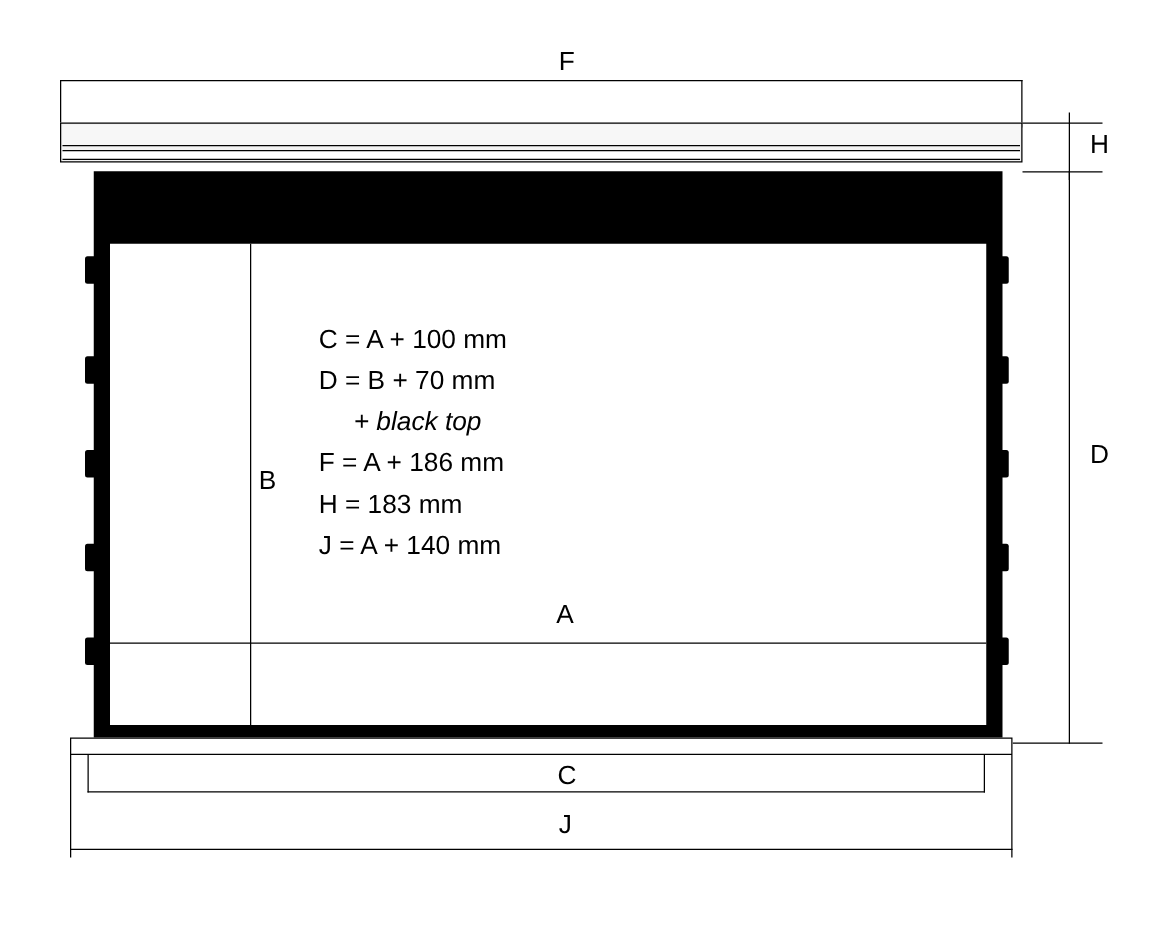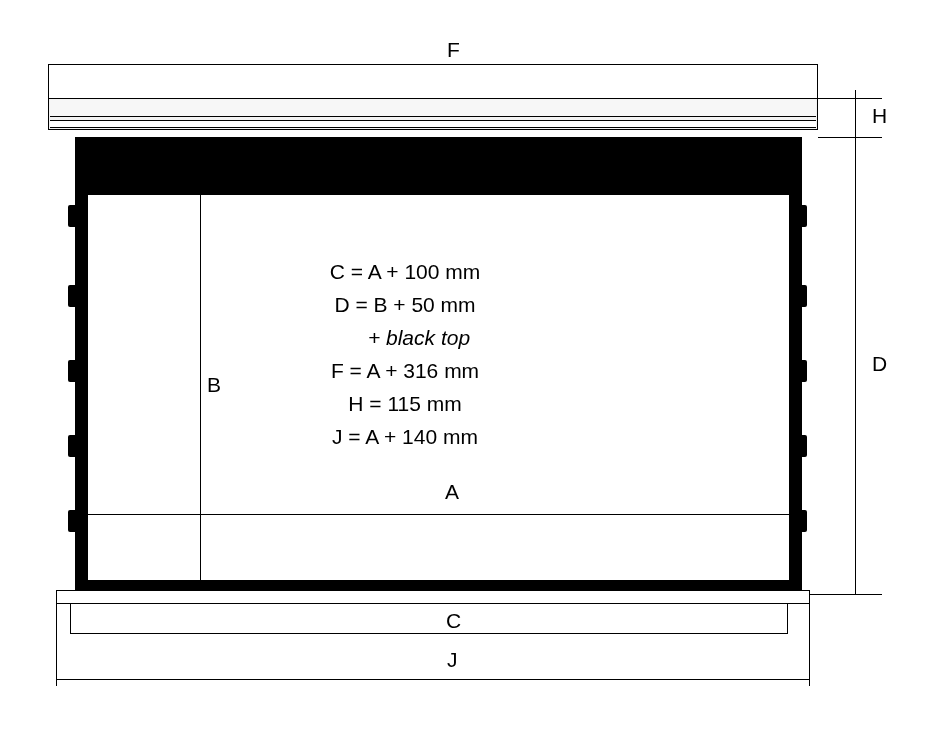--- a/index.html
+++ b/index.html
@@ -130,21 +130,21 @@
   }
 
   
   #dim-text {
     position: absolute;
     left: 255px;
     top: 255px;
     width: 300px;
     font-size: 21px;
     line-height: 33px;
-    text-align: center;
+    text-align: left;
   }
   #dim-text .indent { padding-left: 28px; font-style: italic; }
 
   
 </style>
 </head>
 <body>
 
 <div id="stage">
 
@@ -180,24 +180,24 @@
   <div class="tab" style="left:793px; top:205px;"></div>
   <div class="tab" style="left:793px; top:285px;"></div>
   <div class="tab" style="left:793px; top:360px;"></div>
   <div class="tab" style="left:793px; top:435px;"></div>
   <div class="tab" style="left:793px; top:510px;"></div>
 
   <div class="lbl" style="left:207px; top:373px;">B</div>
 
   <div id="dim-text">
     <div>C = A + 100 mm</div>
-    <div>D = B + 50 mm</div>
+    <div>D = B + 70 mm</div>
     <div class="indent">+ black top</div>
-    <div>F = A + 316 mm</div>
-    <div>H = 115 mm</div>
+    <div>F = A + 186 mm</div>
+    <div>H = 183 mm</div>
     <div>J = A + 140 mm</div>
   </div>
 
   <div class="lbl" style="left:445px; top:480px;">A</div>
 
   <div id="bottom-bar-black"></div>
   <div id="bottom-bar-outer"></div>
 
   <div class="lbl" style="left:446px; top:609px;">C</div>
   <div class="line hline" style="left:70px; top:633px; width:718px;"></div>

